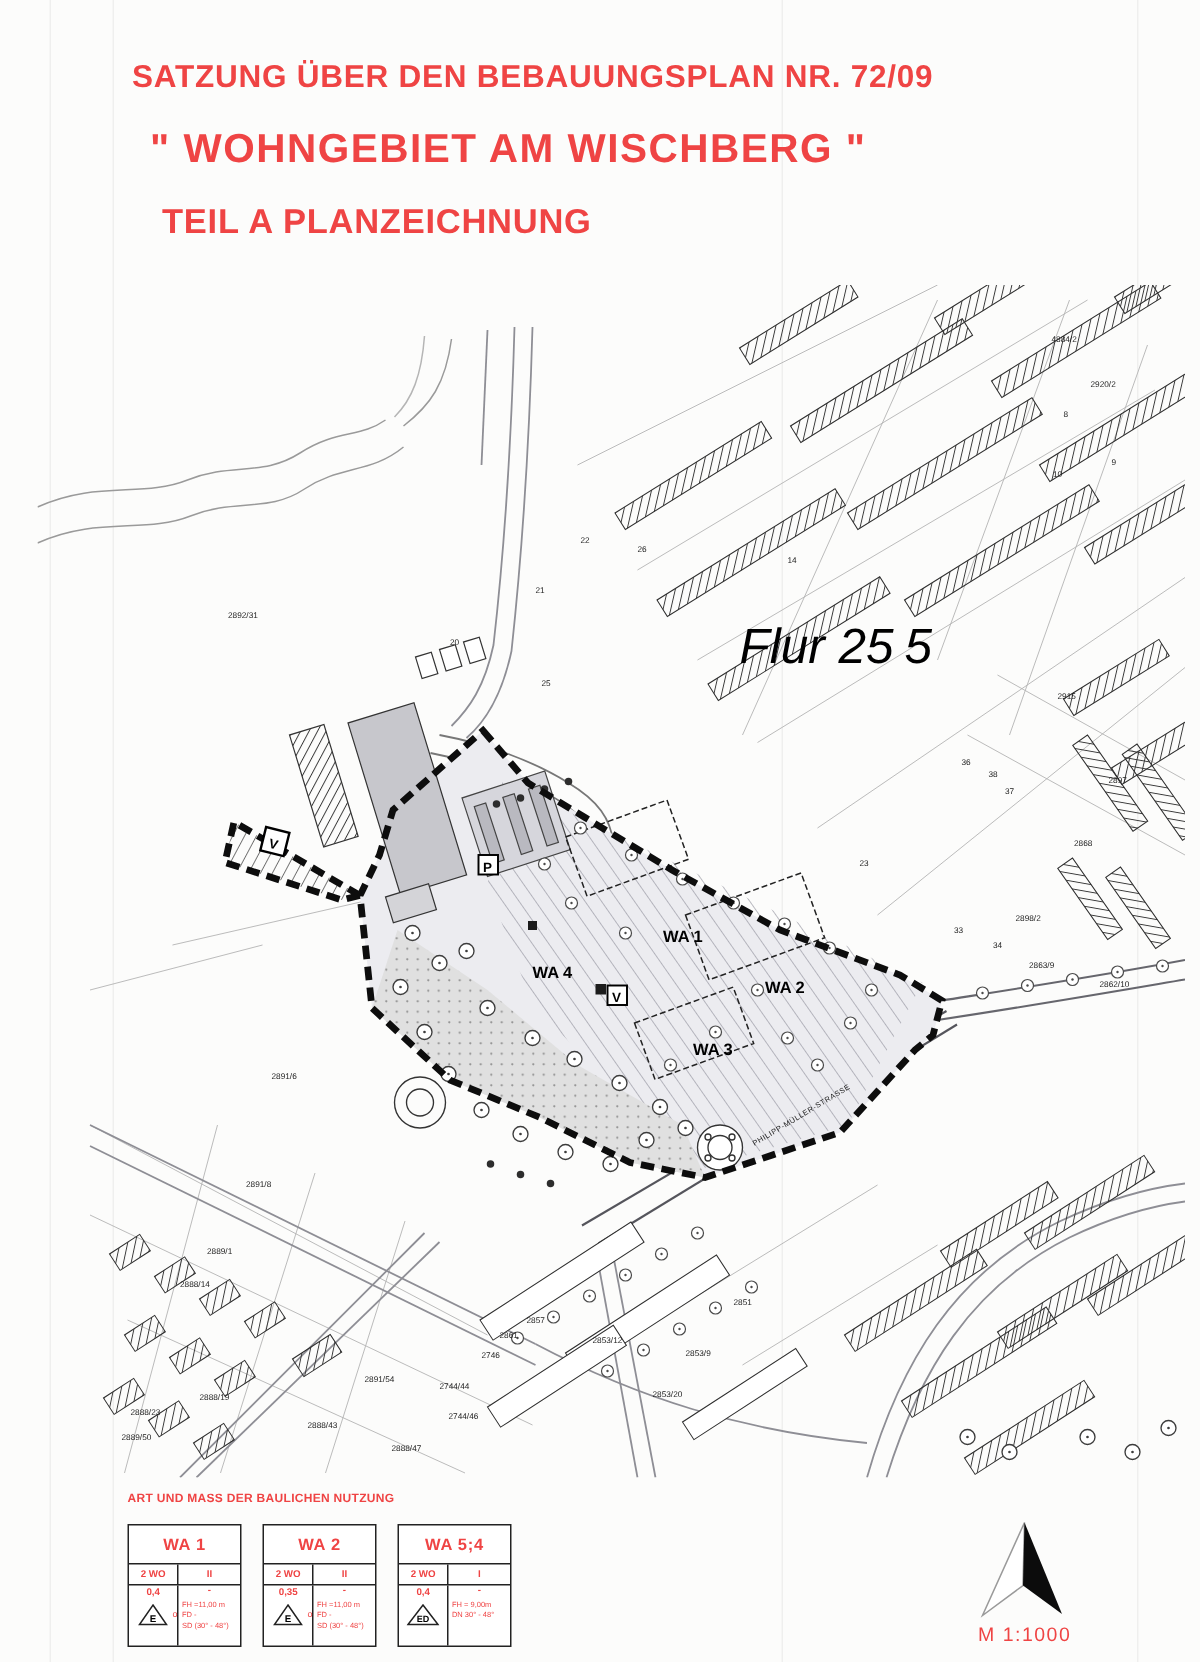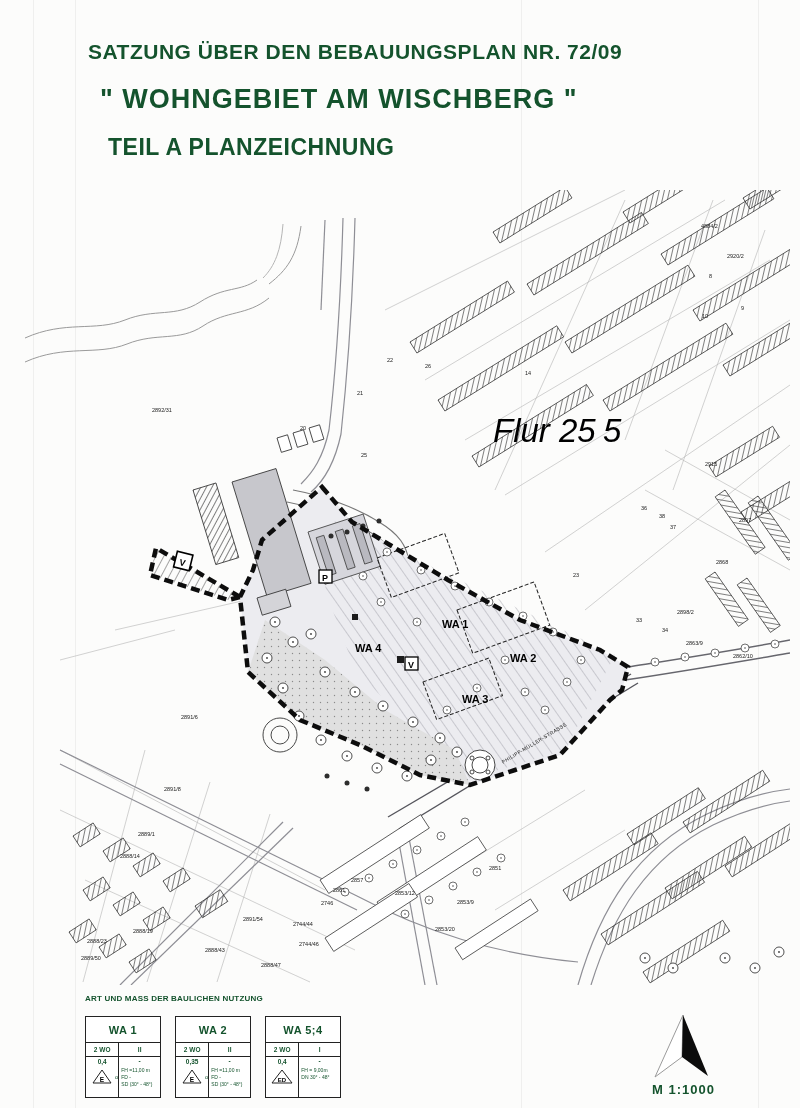--- a/index.html
+++ b/index.html
@@ -1,17 +1,17 @@
 <!DOCTYPE html>
 <html><head>
 <meta charset="utf-8">
 <style>
   html,body{margin:0;padding:0;background:#e8e8e8;}
   .page{position:relative;width:800px;height:1108px;background:#fcfcfb;overflow:hidden;
-        font-family:"Liberation Sans",sans-serif;color:#14532d;}
+        font-family:"Liberation Sans",sans-serif;color:#ef4444;}
   .fold{position:absolute;top:0;bottom:0;width:1px;background:rgba(0,0,0,.05);}
   .title1{position:absolute;left:88px;top:40px;font-size:21px;font-weight:800;letter-spacing:.5px;white-space:nowrap;}
   .title2{position:absolute;left:100px;top:84px;font-size:27px;font-weight:800;letter-spacing:1px;white-space:nowrap;}
   .title3{position:absolute;left:108px;top:134px;font-size:23px;font-weight:800;letter-spacing:.5px;white-space:nowrap;}
   .mapwrap{position:absolute;left:25px;top:190px;width:765px;height:795px;text-align:center;}
   .legend-title{position:absolute;left:85px;top:994px;font-size:8px;font-weight:800;letter-spacing:.2px;}
   .legend{position:absolute;left:85px;top:1016px;display:flex;gap:14px;}
   .lt{width:76px;border:1.3px solid #222;background:#fff;box-sizing:border-box;}
   .lt .hd{height:25px;border-bottom:1px solid #222;display:flex;align-items:center;justify-content:center;
           font-weight:800;font-size:11px;letter-spacing:.5px;}
@@ -21,21 +21,21 @@
   .lt .b{display:flex;height:40px;}
   .lt .bl{width:45%;border-right:1px solid #222;box-sizing:border-box;position:relative;
           display:flex;flex-direction:column;align-items:center;font-size:6.5px;font-weight:700;}
   .lt .bl .grz{margin-top:1px;}
   .lt .bl svg{margin-top:4px;}
   .lt .bl .oo{position:absolute;right:0px;top:17px;font-size:6px;font-weight:400;}
   .lt .br{flex:1;font-size:6.5px;font-weight:700;display:flex;flex-direction:column;}
   .lt .br .dash{text-align:center;height:10px;}
   .lt .br .lines{font-size:5px;font-weight:400;line-height:1.35;padding-left:2px;white-space:nowrap;}
   .northwrap{position:absolute;left:646px;top:1010px;width:110px;height:92px;}
-  .scale{position:absolute;left:652px;top:1082px;font-size:13px;font-weight:700;letter-spacing:1px;}
+  .scale{position:absolute;left:652px;top:1082px;font-size:13px;font-weight:400;letter-spacing:1px;}
   .pl{font-size:5.5px;fill:#222;}
   .zl{font-size:11px;font-weight:800;fill:#000;}
   .flur{font-size:33px;font-style:italic;fill:#000;font-family:"Liberation Sans",sans-serif;}
   .mk{font-size:9px;font-weight:800;fill:#000;}
   .st{font-size:5px;fill:#222;letter-spacing:.4px;}
 </style>
 </head>
 <body>
 
 <div class="page">

